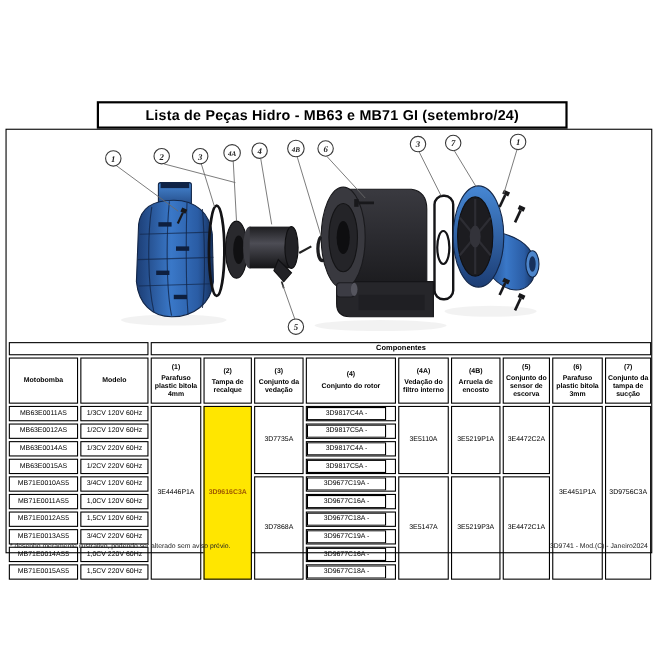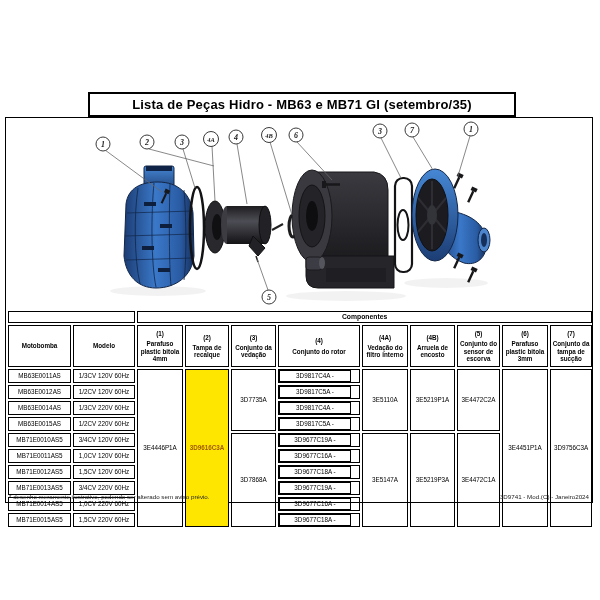--- a/index.html
+++ b/index.html
@@ -29,21 +29,21 @@
         display:flex;align-items:center;justify-content:center;white-space:nowrap;}
   td.hl{font-weight:bold;}
   .footer-bar{position:absolute;left:3px;right:3px;bottom:1px;height:10px;
         display:flex;justify-content:space-between;align-items:center;font-size:6.2px;color:#222;}
 </style>
 </head>
 <body>
 
 <div class="page">
 
-  <div class="title-box">Lista de Peças Hidro - MB63 e MB71 GI (setembro/35)</div>
+  <div class="title-box">Lista de Peças Hidro - MB63 e MB71 GI (setembro/24)</div>
 
   <div class="main-box">
 
     <svg class="diagram" viewBox="0 0 586 190">
       <defs>
         <linearGradient id="blueH" x1="0" y1="0" x2="1" y2="0">
           <stop offset="0" stop-color="#1c3d74"></stop>
             <stop offset="0.45" stop-color="#3a78c8"></stop>
           <stop offset="0.8" stop-color="#2a5ca4"></stop>
             <stop offset="1" stop-color="#16305c"></stop>

